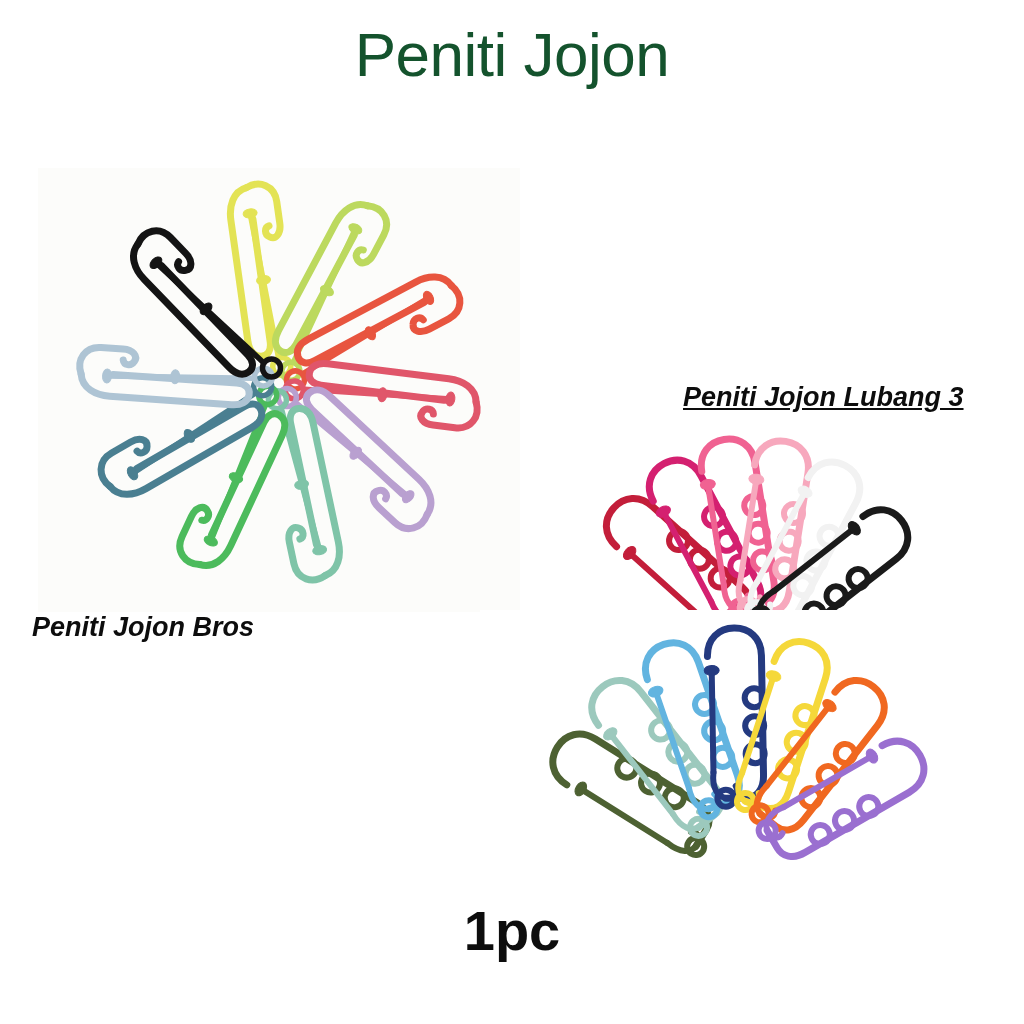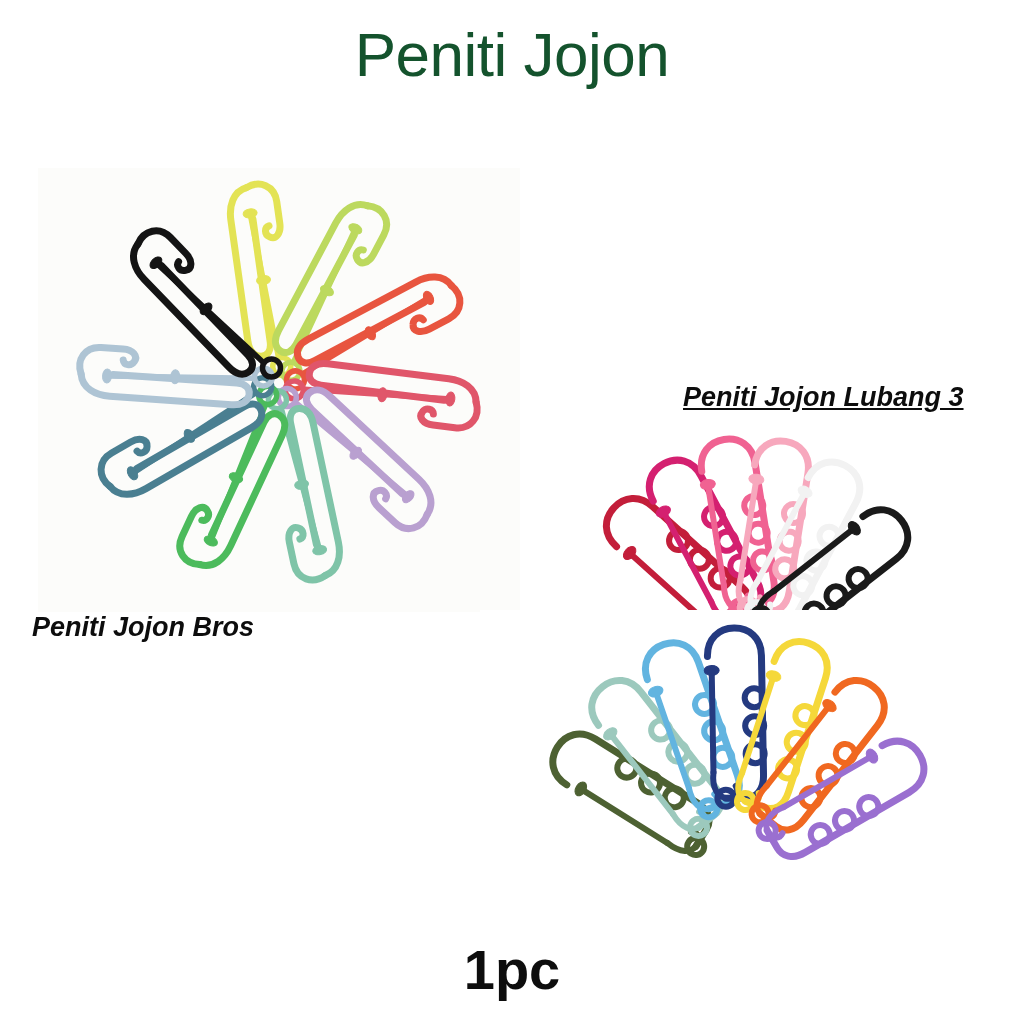--- a/index.html
+++ b/index.html
@@ -55,21 +55,20 @@
   }
   .footer-qty {
     position: absolute;
     left: 0;
     top: 898px;
     width: 1024px;
     text-align: center;
     font-size: 56px;
     font-weight: bold;
     color: #0d0d0d;
-    margin-top: 39px;
   }
 
   
   .photo {
     position: absolute;
     overflow: hidden;
   }
   .photo-left {
     left: 38px;
     top: 168px;

